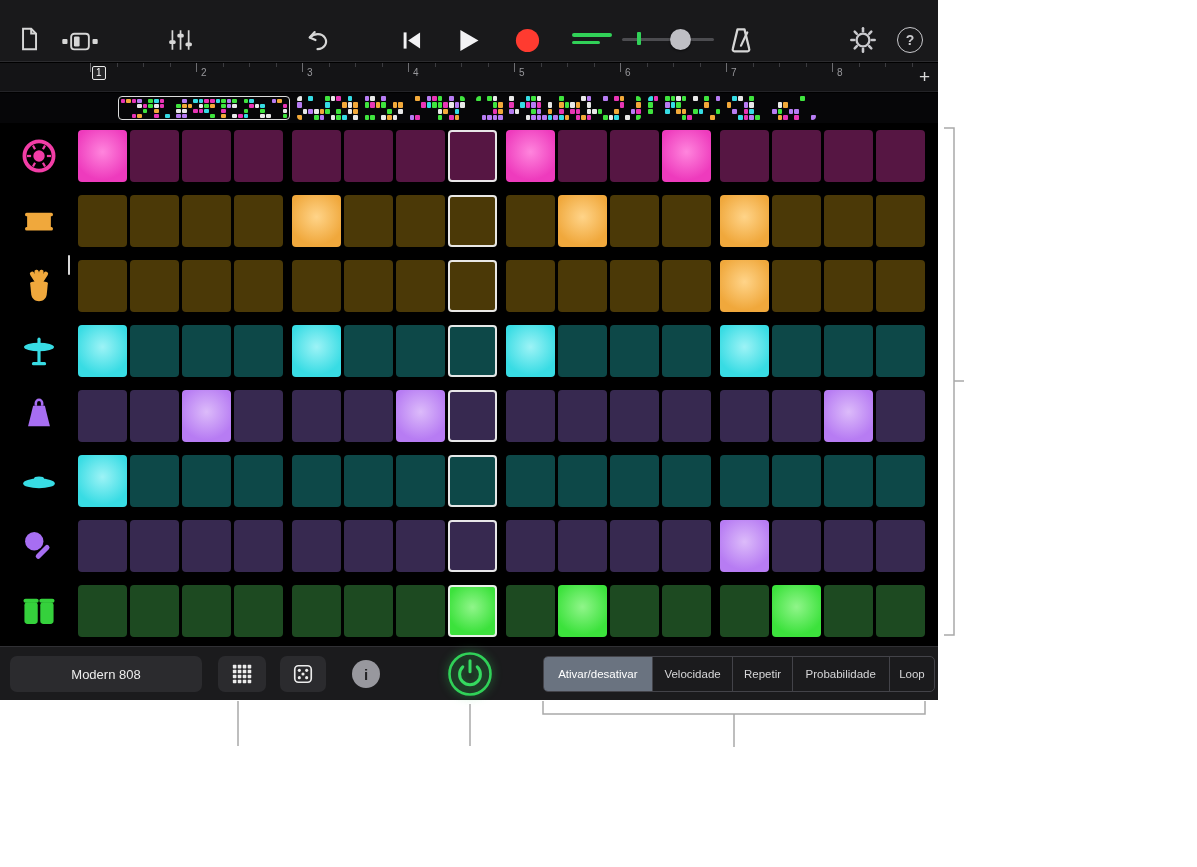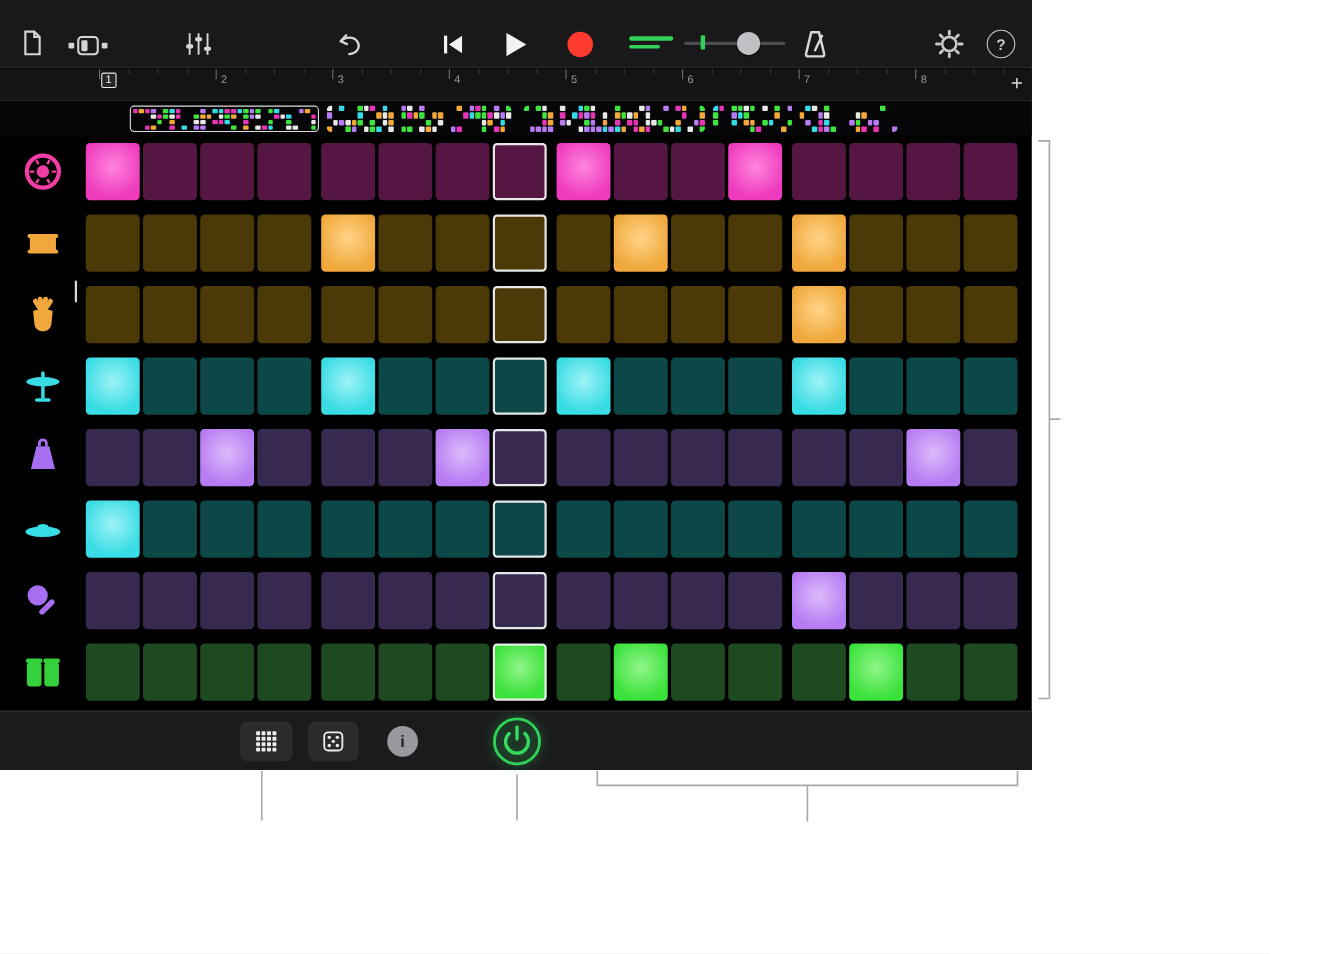--- a/index.html
+++ b/index.html
@@ -926,20 +926,23 @@
             <div class="cell group-gap" style="background: rgb(29, 74, 33);"></div>
             <div class="cell" style="background: radial-gradient(circle at 50% 42%, rgb(144, 245, 138) 0%, rgb(60, 226, 60) 72%);"></div>
             <div class="cell" style="background: rgb(29, 74, 33);"></div>
             <div class="cell" style="background: rgb(29, 74, 33);"></div>
           </div>
         </div>
       </div>
     <div class="scroll-ind"></div>
 
     <footer class="bottombar">
+      <div class="panel-btn kit-btn">
+        <span>Modern 808</span>
+      </div>
       <div class="panel-btn grid-btn">
         <svg width="22" height="22" viewBox="0 0 24 24" fill="#ececec">
           <rect x="2" y="2" width="3.9" height="3.9" rx="0.8"></rect>
             <rect x="7.4" y="2" width="3.9" height="3.9" rx="0.8"></rect>
             <rect x="12.8" y="2" width="3.9" height="3.9" rx="0.8"></rect>
             <rect x="18.2" y="2" width="3.9" height="3.9" rx="0.8"></rect>
           <rect x="2" y="7.4" width="3.9" height="3.9" rx="0.8"></rect>
             <rect x="7.4" y="7.4" width="3.9" height="3.9" rx="0.8"></rect>
             <rect x="12.8" y="7.4" width="3.9" height="3.9" rx="0.8"></rect>
             <rect x="18.2" y="7.4" width="3.9" height="3.9" rx="0.8"></rect>
@@ -968,20 +971,27 @@
       <div class="info-circle">
         <span>i</span>
       </div>
       <div class="power-btn">
         <svg width="48" height="48" viewBox="0 0 48 48" fill="none">
             <circle cx="24" cy="24" r="20.5" stroke="#30d158" stroke-width="2.6"></circle>
             <path d="M16.8 16.8 A 10.4 10.4 0 1 0 31.2 16.8" stroke="#35da60" stroke-width="3" stroke-linecap="round"></path>
             <line x1="24" y1="10.8" x2="24" y2="21.8" stroke="#35da60" stroke-width="3" stroke-linecap="round"></line>
           </svg>
       </div>
+      <div class="segmented">
+          <div class="segment selected" style="flex-grow: 20;">Ativar/desativar</div>
+          <div class="segment" style="flex-grow: 14;">Velocidade</div>
+          <div class="segment" style="flex-grow: 11;">Repetir</div>
+          <div class="segment" style="flex-grow: 17;">Probabilidade</div>
+          <div class="segment" style="flex-grow: 8;">Loop</div>
+        </div>
     </footer>
   </div>
 
   <svg class="callouts">
     <path d="M944 128 H954 V635 H944 M954 381 H964" fill="none" stroke="#a9a9a9" stroke-width="1.5"></path>
     <path d="M238 701 V746" fill="none" stroke="#a9a9a9" stroke-width="1.5"></path>
     <path d="M470 704 V746" fill="none" stroke="#a9a9a9" stroke-width="1.5"></path>
     <path d="M543 701 V714 H925 V701 M734 714 V747" fill="none" stroke="#a9a9a9" stroke-width="1.5"></path>
   </svg>
 </div>

